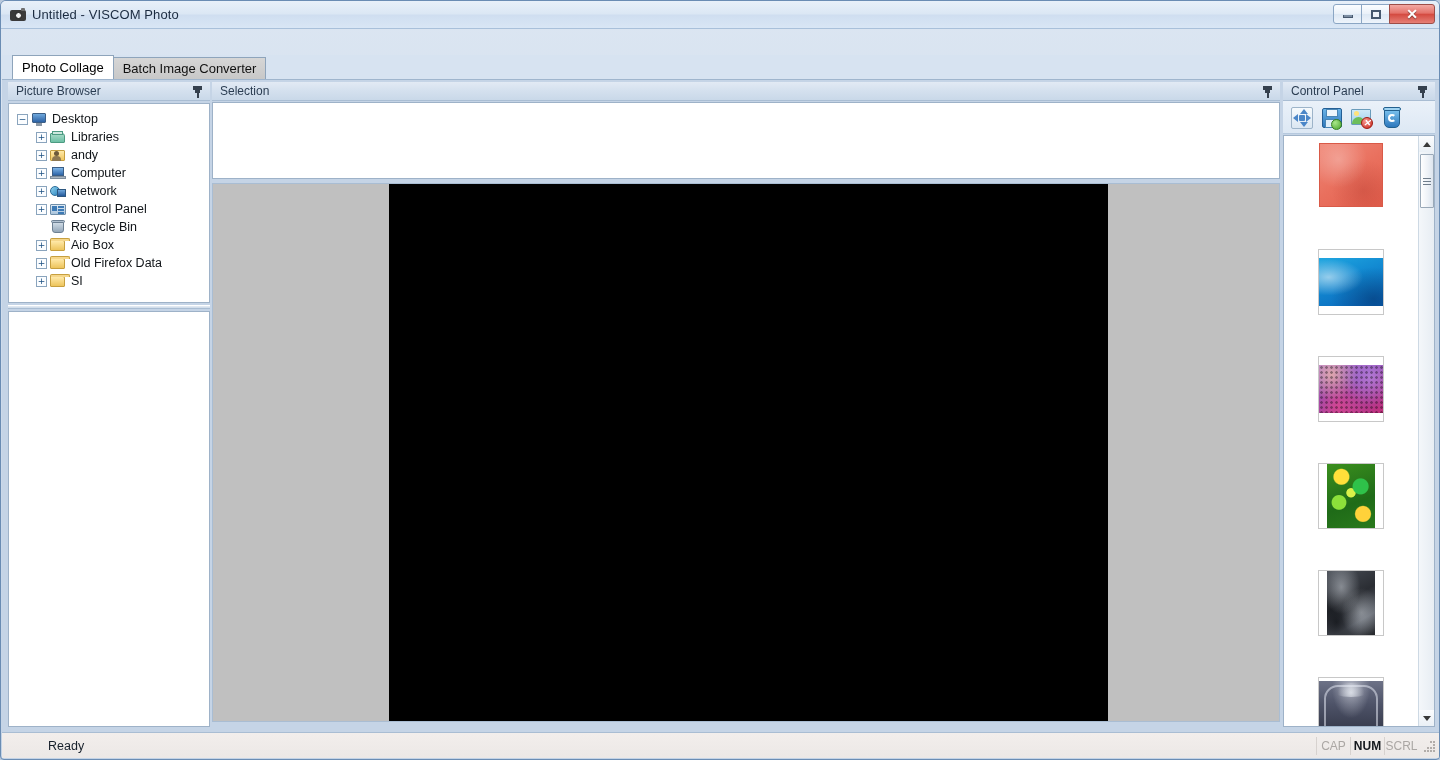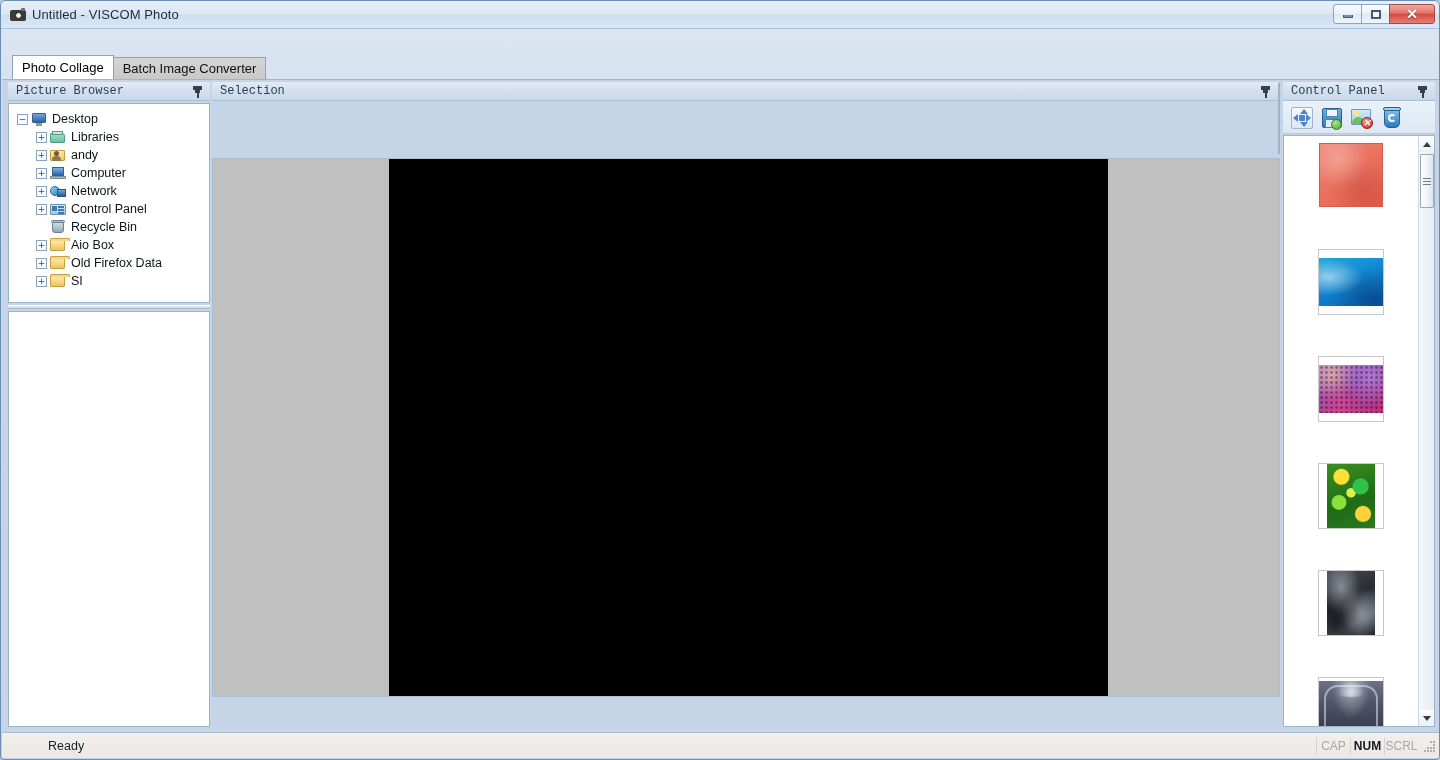--- a/index.html
+++ b/index.html
@@ -131,21 +131,21 @@
 
   
   .panel-header {
     height: 19px;
     background: linear-gradient(180deg,#e2eaf4 0%, #d4e0ee 50%, #c9d8e9 100%);
     border-bottom: 1px solid #a9bdd3;
     display: flex; align-items: center;
     font-size: 12px; color: #2b3d52;
     padding: 0 4px 0 8px;
   }
-  .panel-header .hdr-title { flex: 1; font-family: Liberation Mono, monospace; }
+  .panel-header .hdr-title { flex: 1; }
   .pin-icon { width: 11px; height: 13px; position: relative; flex: none; margin-right: 3px; }
   .pin-icon .pin-head { position: absolute; left: 1px; top: 1px; width: 9px; height: 4px; background: #35404e; }
   .pin-icon .pin-neck { position: absolute; left: 3px; top: 5px; width: 5px; height: 3px; background: #35404e; }
   .pin-icon .pin-point { position: absolute; left: 4.5px; top: 8px; width: 2px; height: 5px; background: #35404e; }
 
   
   #picture-browser {
     position: absolute; left: 6px; top: 2px; width: 202px; height: 645px;
     display: flex; flex-direction: column;
   }
@@ -210,22 +210,22 @@
   #lower-left-panel {
     width: 202px; flex: 1; margin-top: 2px;
     background: #ffffff; border: 1px solid #9eb2c8;
   }
 
   
   #center-dock {
     position: absolute; left: 210px; top: 2px; width: 1068px; height: 645px;
   }
   #selection-panel {
-    width: 1068px; height: 72px;
-    display: flex; flex-direction: row;
+    width: 1068px; height: 97px;
+    display: flex; flex-direction: column;
   }
   #selection-panel .panel-header { width: 1068px; }
   #selection-body {
     flex: 1; margin-top: 1px;
     background: #ffffff; border: 1px solid #9eb2c8;
   }
   #canvas-area {
     margin-top: 4px;
     width: 1068px; height: 539px;
     background: #c0c0c0;

